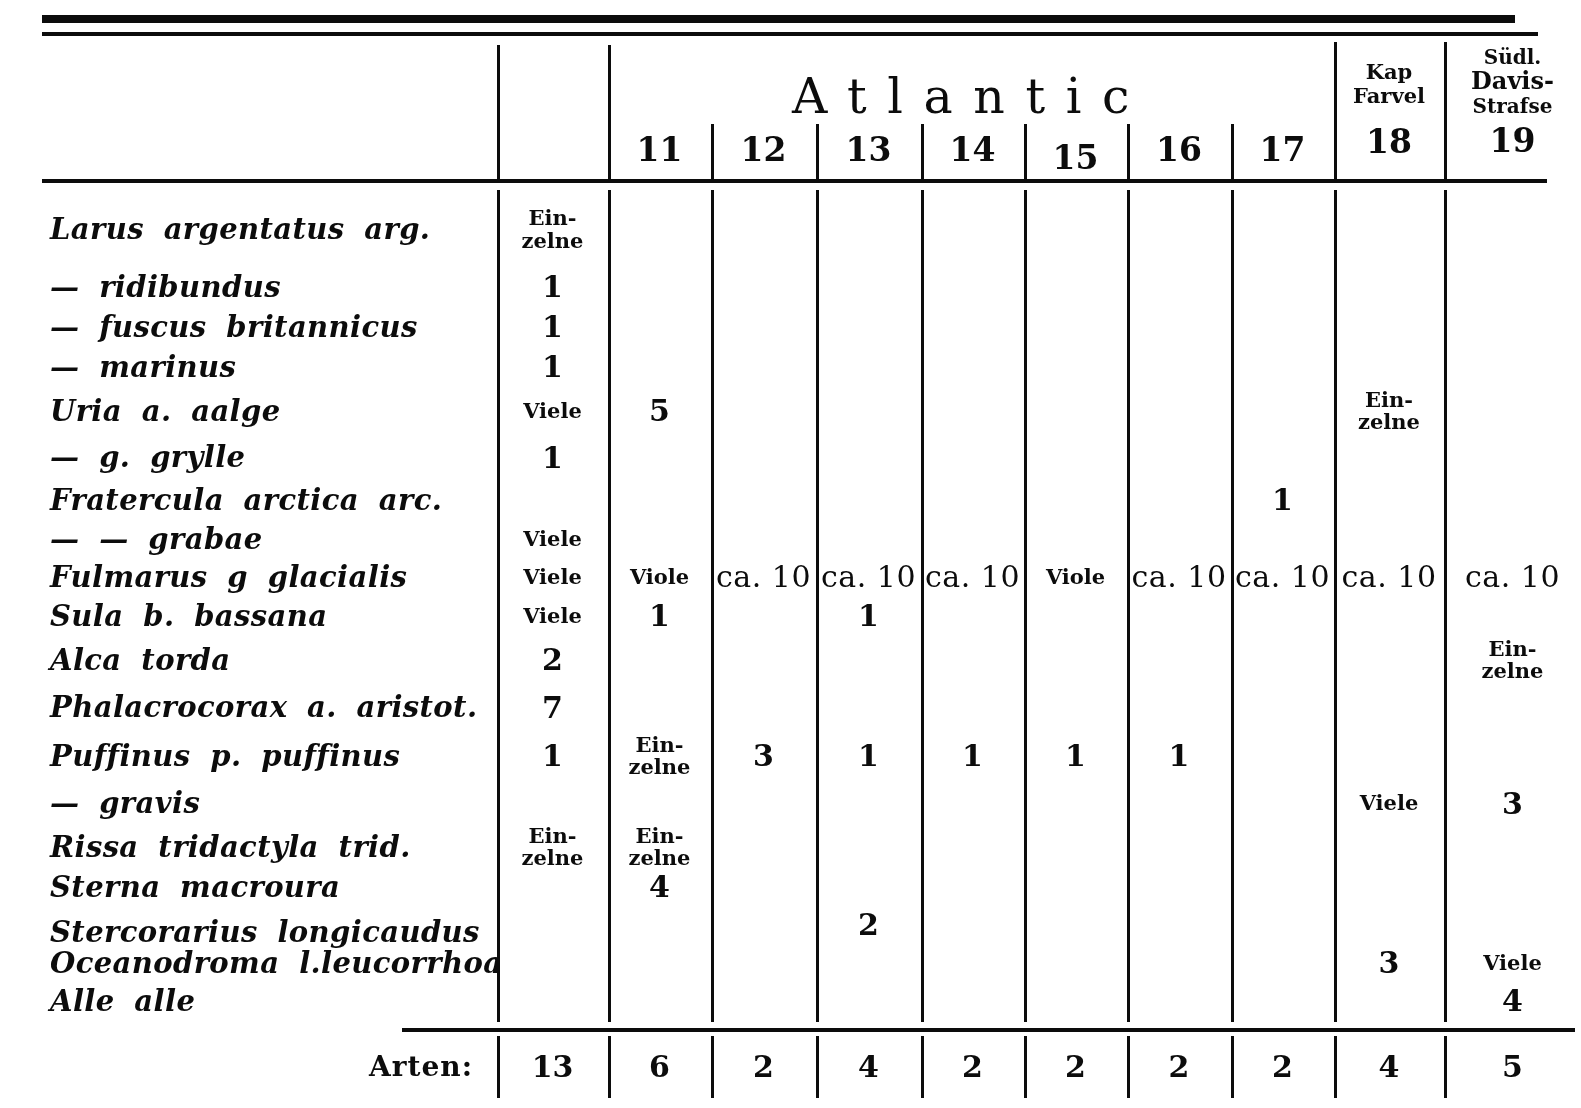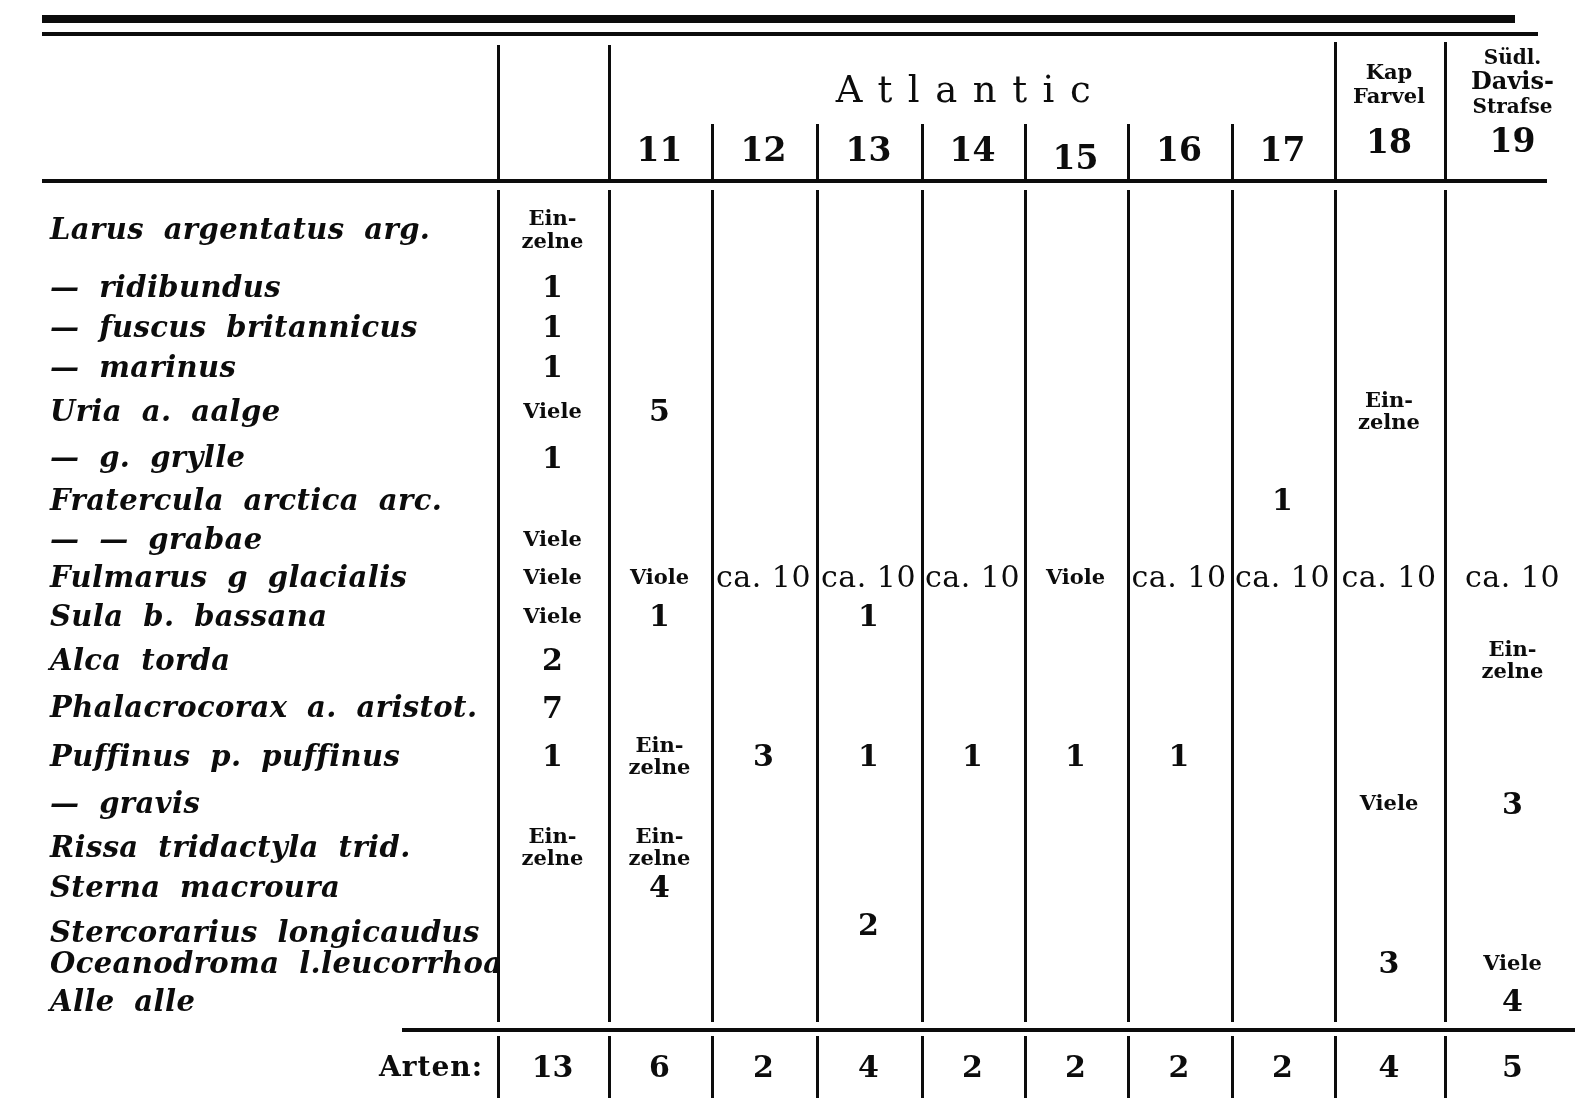--- a/index.html
+++ b/index.html
@@ -11,21 +11,21 @@
     font-family:"DejaVu Serif", serif;
     overflow:hidden;
   }
   .hline,.vline{position:absolute;background:#0c0c0c;}
   
   .hdr-block{position:absolute;text-align:center;}
   .hdr-small{font-size:21px;font-weight:bold;line-height:1.12;}
   .hdr-day{font-size:33px;font-weight:600;line-height:1;}
   .atlantic{
     position:absolute;left:608px;width:726px;top:68px;
-    text-align:center;font-size:37px;letter-spacing:0.42em;
+    text-align:center;font-size:49px;letter-spacing:0.42em;
     font-weight:500;white-space:nowrap;
   }
   .day-num{position:absolute;top:133px;font-size:33px;font-weight:600;
     text-align:center;transform:translateX(-50%);line-height:1;}
   
   .body-grid{position:absolute;left:0;top:192px;display:grid;}
   .species{
     font-size:29px;font-weight:bold;font-style:italic;
     padding-left:50px;display:flex;align-items:center;
     letter-spacing:0.4px;word-spacing:0.32em;white-space:nowrap;
@@ -35,21 +35,21 @@
     display:flex;align-items:center;justify-content:center;
     text-align:center;white-space:pre-line;overflow:visible;line-height:1;
   }
   .cell.num{font-size:30px;font-weight:600;}
   .cell.approx{font-size:30px;font-weight:400;letter-spacing:0.5px;white-space:nowrap;}
   .cell.word{font-size:21px;font-weight:bold;line-height:1.05;}
   
   .total-grid{position:absolute;left:0;top:1034px;height:64px;display:grid;}
   .total-label{
     font-size:28px;font-weight:bold;display:flex;align-items:center;
-    justify-content:flex-end;padding-right:14px;letter-spacing:1px;
+    justify-content:flex-end;padding-right:24px;letter-spacing:1px;
     word-spacing:2px;
   }
   .total-val{display:flex;align-items:center;justify-content:center;
     font-size:30px;font-weight:600;}
 </style>
 </head>
 <body>
 
 <div class="page">
 

